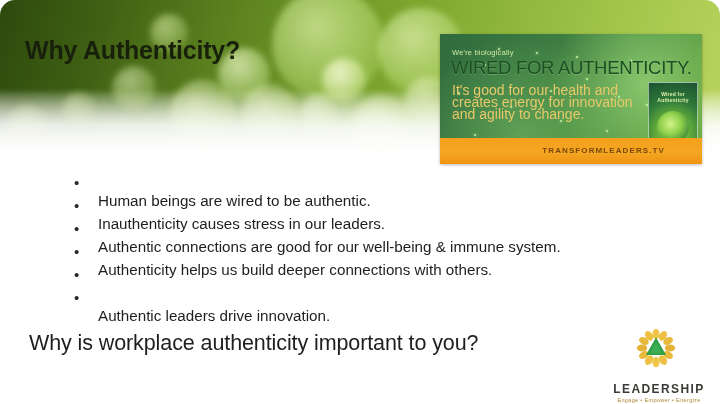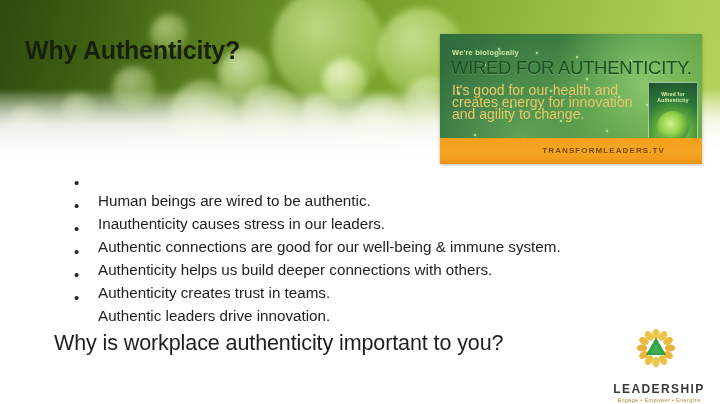--- a/index.html
+++ b/index.html
@@ -9,20 +9,21 @@
   }
   body {
     font-family: "Liberation Sans", sans-serif;
   }
   .slide {
     position: relative;
     width: 720px;
     height: 404px;
     overflow: hidden;
     background: #ffffff;
+    border-radius: 15px;
   }
 
   
   .header-band {
     position: absolute;
     left: 0;
     top: 0;
     width: 720px;
     height: 168px;
     overflow: hidden;
@@ -102,21 +103,21 @@
     height: 2px;
     border-radius: 50%;
     background: rgba(220,255,180,0.85);
     box-shadow: 0 0 3px rgba(210,255,170,0.9);
   }
   .promo-eyebrow {
     position: absolute;
     left: 12px;
     top: 14px;
     font-size: 7.5px;
-    font-weight: bold;
+    font-weight: normal;
     color: #cfe9a6;
     letter-spacing: 0.2px;
   }
   .promo-headline {
     position: absolute;
     left: 11px;
     top: 23px;
     font-size: 18.5px;
     font-weight: normal;
     color: #1d4f24;
@@ -222,21 +223,20 @@
 
   
   .closing-question {
     position: absolute;
     left: 29px;
     top: 331px;
     font-size: 21.5px;
     color: #1e1e1e;
     letter-spacing: -0.1px;
     white-space: nowrap;
-    margin-left: 25px;
   }
 
   
   .logo {
     position: absolute;
     left: 600px;
     top: 328px;
     width: 118px;
     height: 72px;
   }
@@ -355,21 +355,20 @@
     <div class="bullet-row">
       <span class="bullet-dot">•</span>
       <span class="bullet-text">Authentic connections are good for our well-being &amp; immune system.</span>
     </div>
     <div class="bullet-row">
       <span class="bullet-dot">•</span>
       <span class="bullet-text">Authenticity helps us build deeper connections with others.</span>
     </div>
     <div class="bullet-row">
       <span class="bullet-dot">•</span>
-      <span class="bullet-text">Authenticity creates trust in teams.</span>
     </div>
     <div class="bullet-row">
       <span class="bullet-dot">•</span>
       <span class="bullet-text">Authentic leaders drive innovation.</span>
     </div>
   </div>
 
   <div class="closing-question">Why is workplace authenticity important to you?</div>
 
   <div class="logo">

